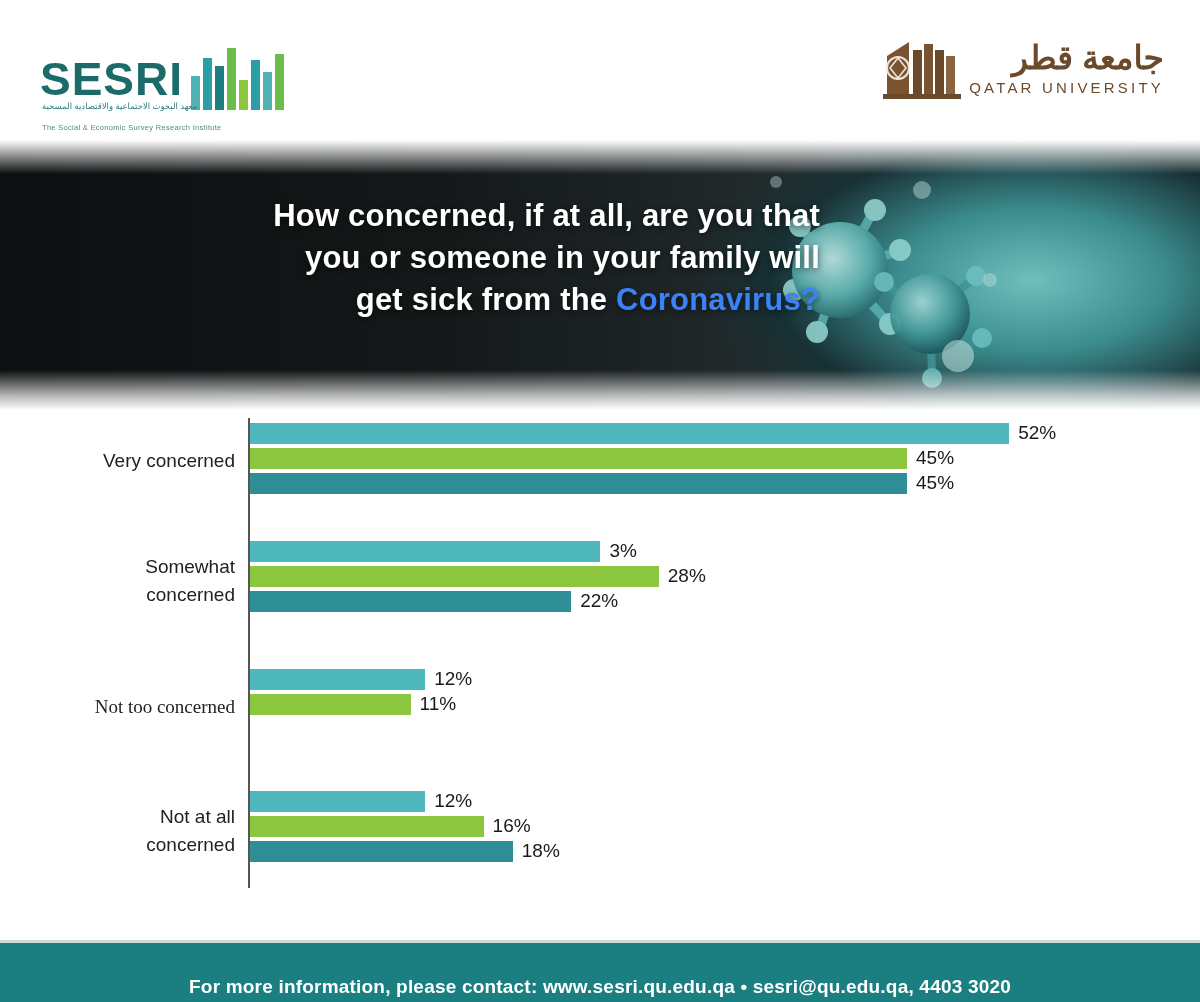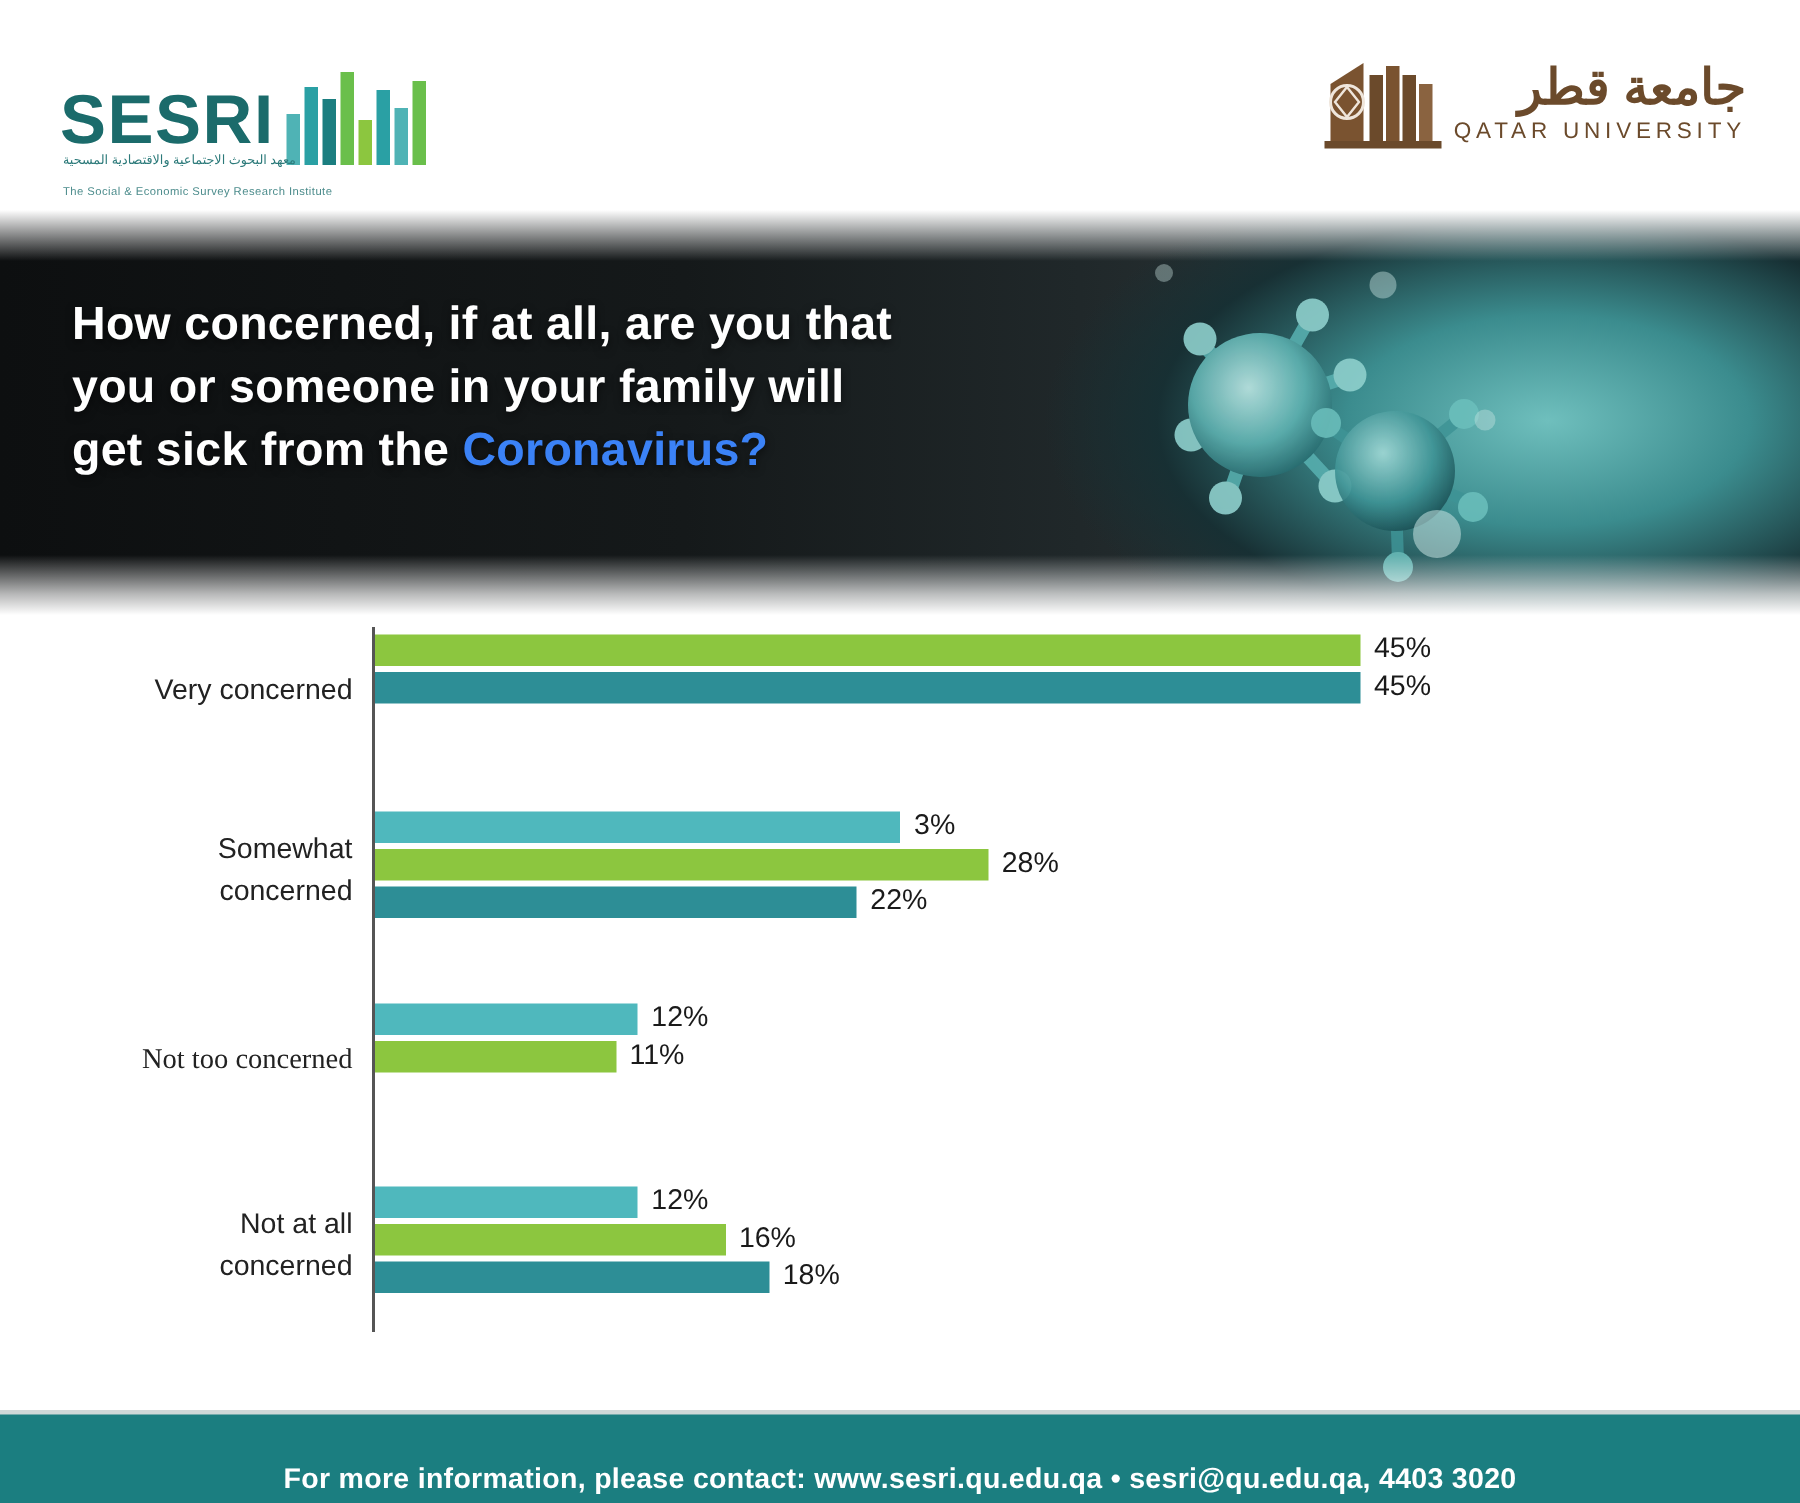--- a/index.html
+++ b/index.html
@@ -66,20 +66,21 @@
     position:absolute; left:0; right:0; bottom:0; height:40px;
     background:linear-gradient(0deg,#ffffff 0%, rgba(255,255,255,0.7) 35%, rgba(255,255,255,0) 100%);
   }
   .virus { position:absolute; right:150px; top:20px; opacity:.95; }
   .banner-text {
     position:absolute; left:48px; top:55px; right:380px;
     color:#ffffff;
     font-size:31px; font-weight:bold; line-height:1.35;
     letter-spacing:.2px;
     text-shadow:0 2px 6px rgba(0,0,0,.55);
+    text-align:right;
   }
   .banner-text .hl { color:#3b82f6; }
 
   
   .chart-area {
     position:relative;
     height:530px;
     background:#fff;
   }
   .axis-line {
@@ -224,20 +225,24 @@
   </div>
 </div>
 
 <div class="chart-area">
   <div class="axis-line" id="axis" style="top: 8px; height: 470px;"></div>
   <div id="groups">
       <div class="group" style="top: 12px;">
         <div class="cat-label" style="left: 10px; top: 25px;">Very concerned</div>
         <div class="bars" style="top: 0px;">
           <div class="bar-row">
+            <div class="bar" style="width: 759.2px; background: rgb(79, 184, 189);"></div>
+            <span class="bar-val">52%</span>
+          </div>
+          <div class="bar-row">
             <div class="bar" style="width: 657px; background: rgb(140, 198, 63);"></div>
             <span class="bar-val">45%</span>
           </div>
           <div class="bar-row">
             <div class="bar" style="width: 657px; background: rgb(45, 142, 150);"></div>
             <span class="bar-val">45%</span>
           </div>
         </div>
       </div>
       <div class="group" style="top: 130px;">

